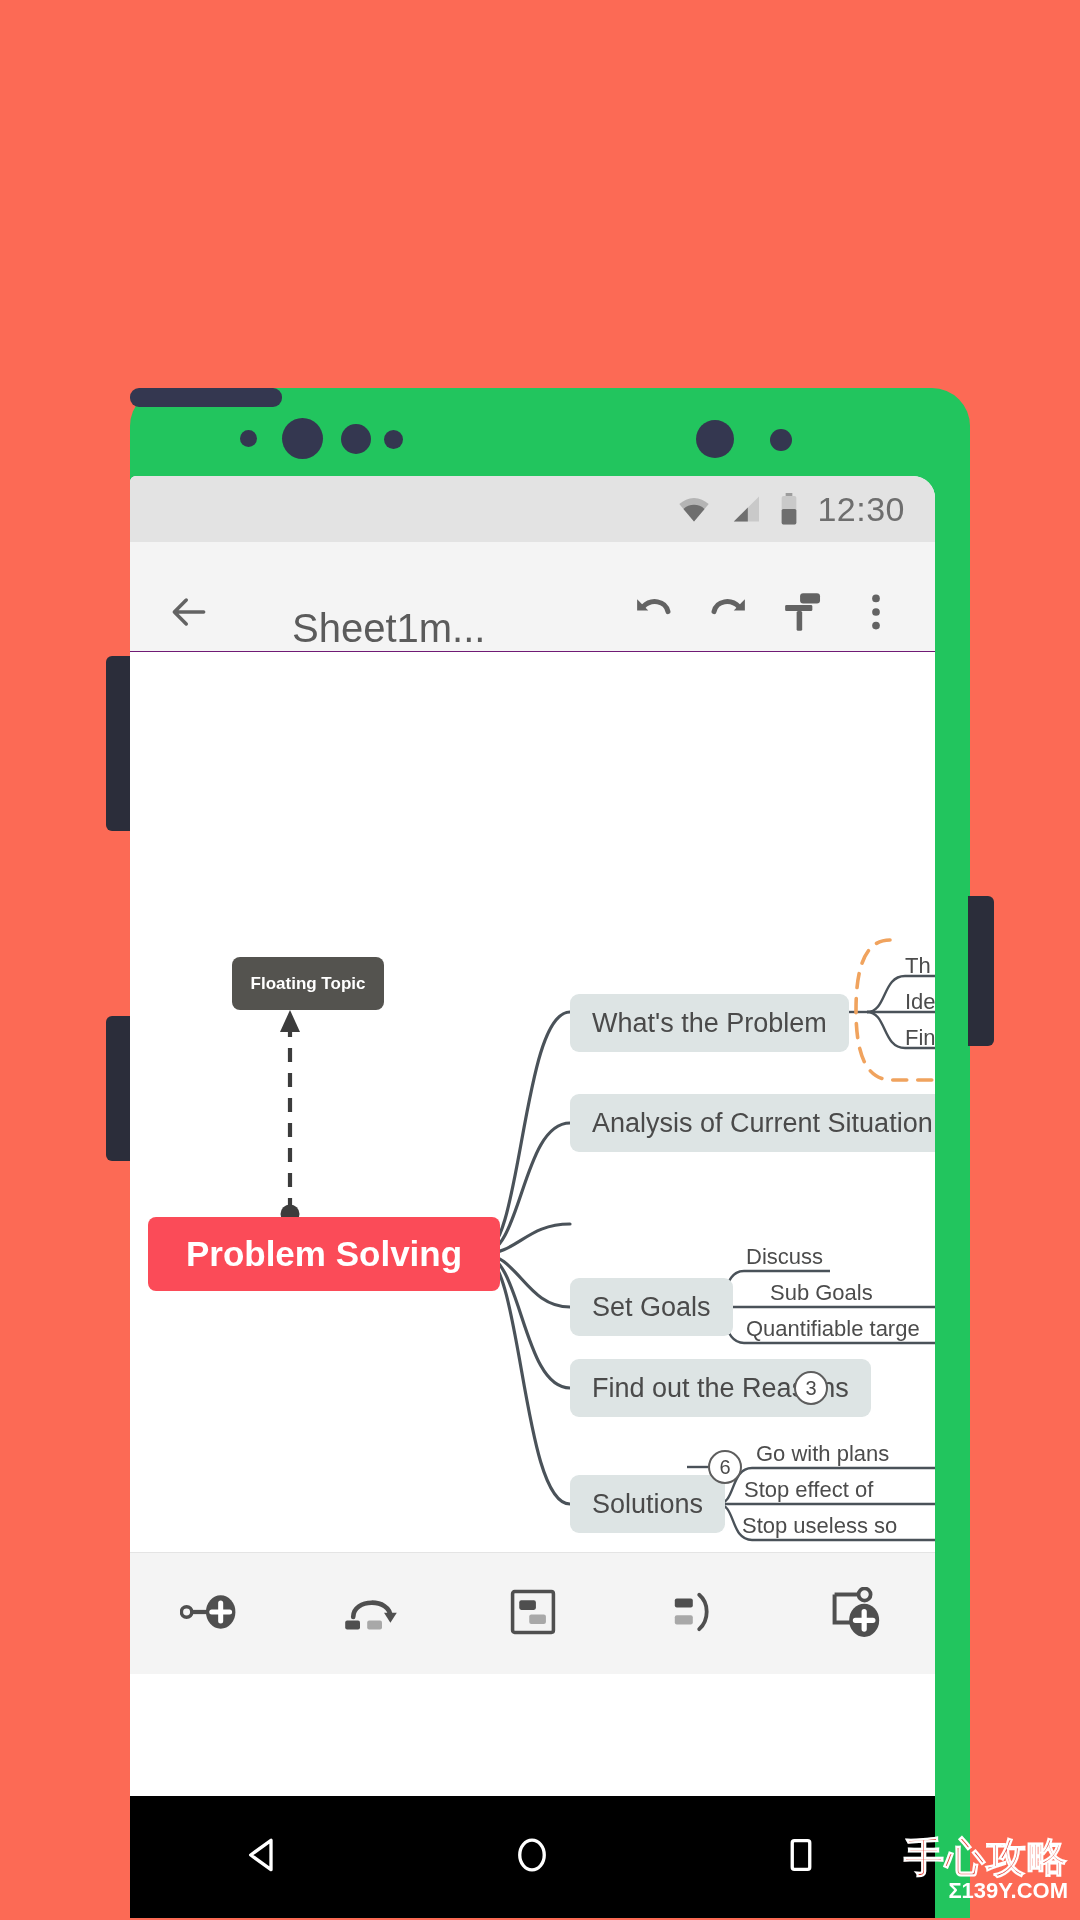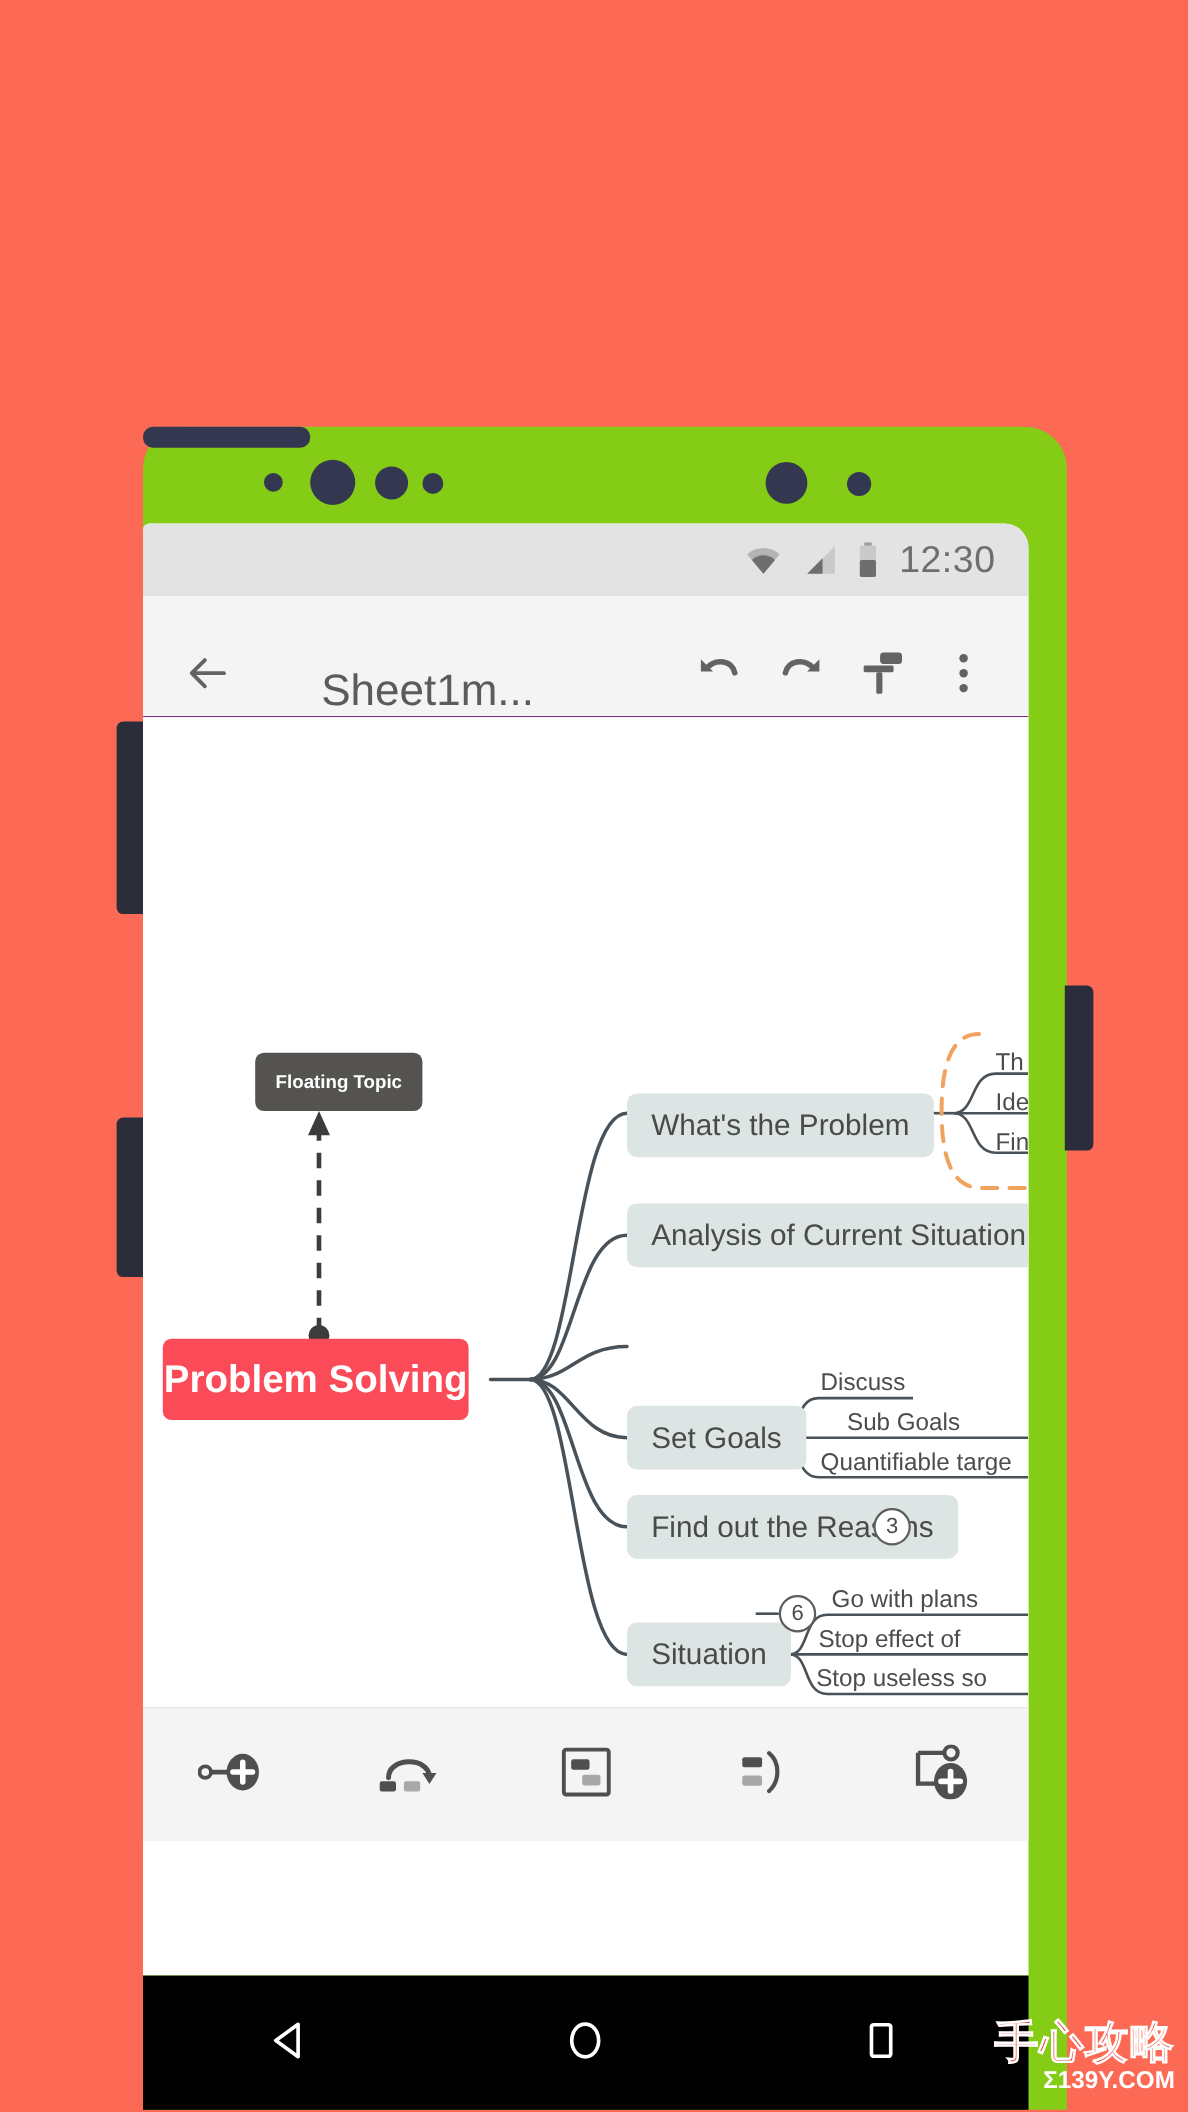--- a/index.html
+++ b/index.html
@@ -8,21 +8,21 @@
     background:#FC6A55;
     font-family:"Liberation Sans", sans-serif;
     position:relative;
   }
 
   
   #phone-frame{
     position:absolute;
     left:130px; top:388px;
     width:840px; height:1530px;
-    background:#84cc16;
+    background:#22c55e;
     border-top-left-radius:38px;
     border-top-right-radius:38px;
     padding-left:47px;
   }
   
   .side-btn{ position:absolute; background:#2b2d3a; border-radius:5px; }
   #side-btn-top{ left:-24px; top:268px; width:26px; height:175px; border-radius:6px 0 0 6px;}
   #side-btn-bottom{ left:-24px; top:628px; width:26px; height:145px; border-radius:6px 0 0 6px;}
   #side-btn-right{ right:-24px; top:508px; width:26px; height:150px; border-radius:0 6px 6px 0; background:#2b2d3a;}
 
@@ -94,21 +94,21 @@
     display:flex; align-items:center; justify-content:center;
     border-radius:9px;
     white-space:nowrap;
   }
   #node-root{
     background:#FB4B58;
     color:#ffffff;
     font-size:35px; font-weight:bold;
     padding:0 30px;
     left:18px; top:565px;
-    width:278px; height:74px;
+    width:352px; height:74px;
     border-radius:8px;
   }
   #node-floating{
     background:#54534f;
     color:#ffffff;
     font-size:17px; font-weight:bold;
     left:102px; top:305px;
     width:152px; height:53px;
     border-radius:8px;
   }
@@ -331,21 +331,21 @@
 
       <div class="node branch" style="left:440px; top:331px;margin-top:11px;">What's the Problem</div>
 
       <div class="node branch" style="left:440px; top:442px;">Analysis of Current Situation</div>
 
       <div class="node branch" style="left:440px; top:626px;">Set Goals</div>
 
       <div class="node branch" style="left:440px; top:707px;">Find out the Reasons</div>
 
 
-      <div class="node branch" style="left:440px; top:823px;">Situation</div>
+      <div class="node branch" style="left:440px; top:823px;">Solutions</div>
 
       <div class="badge" style="left:664px; top:719px;">3</div>
 
       <div class="badge" style="left:578px; top:798px;">6</div>
 
       <div class="leaf-label" style="left:775px; top:301px;">Th</div>
       <div class="leaf-label" style="left:775px; top:337px;">Ide</div>
       <div class="leaf-label" style="left:775px; top:373px;">Fin</div>
 
       <div class="leaf-label" style="left:616px; top:592px;">Discuss</div>

